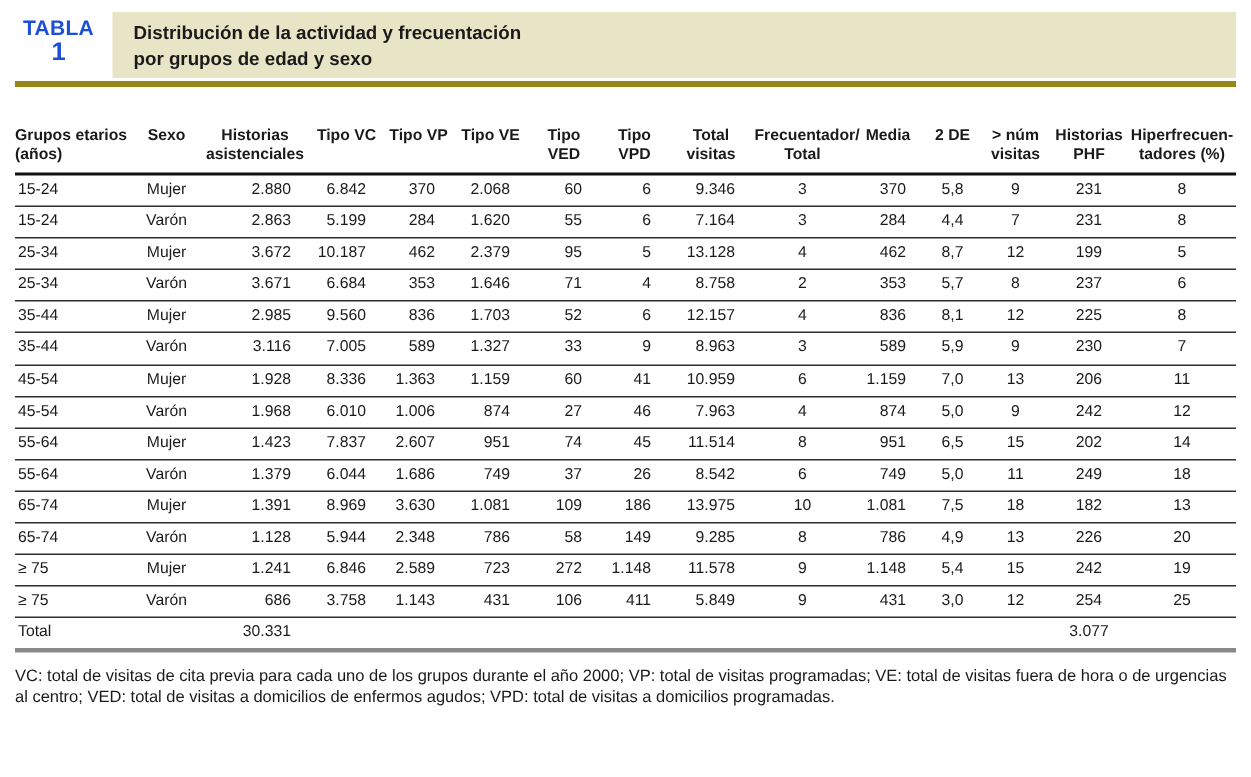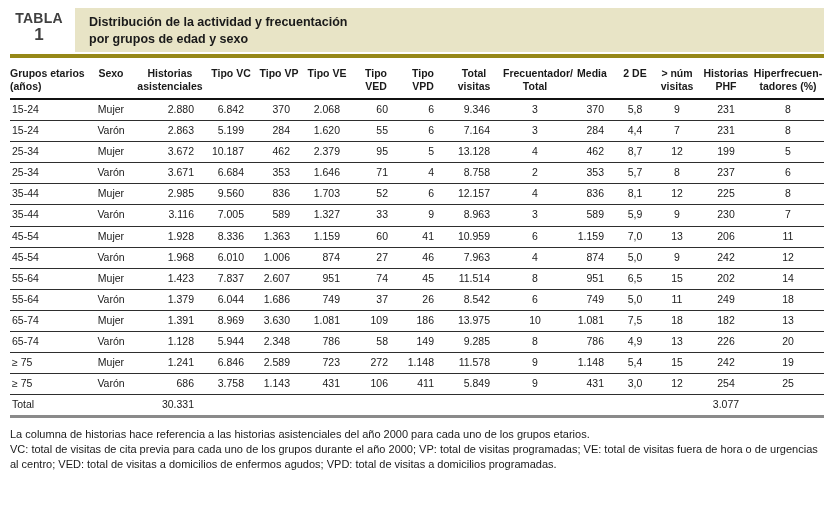--- a/index.html
+++ b/index.html
@@ -13,21 +13,21 @@
     background: #ffffff;
     overflow: hidden;
   }
   
   .header-row { display: flex; align-items: stretch; }
   .badge {
     width: 58px;
     flex: 0 0 58px;
     text-align: center;
     font-weight: bold;
-    color: #404040;
+    color: #1d4ed8;
     padding-top: 3px;
     line-height: 1.05;
   }
   .badge .badge-word { font-size: 14px; letter-spacing: 0.2px; display: block; }
   .badge .badge-num  { font-size: 17px; display: block; }
   .banner {
     flex: 1 1 auto;
     margin-left: 7px;
     background: #e8e4c6;
     padding: 6px 20px 5px 14px;
@@ -39,21 +39,21 @@
   .accent-rule {
     height: 4px;
     background: #968818;
     margin-top: 2px;
   }
   
   table.main {
     width: 100%;
     border-collapse: collapse;
     table-layout: fixed;
-    margin-top: 7px;
+    margin-top: 24px;
   }
   table.main th {
     font-size: 10.5px;
     font-weight: bold;
     vertical-align: top;
     padding: 2px 1px 5px 1px;
     border-bottom: 2px solid #111111;
     white-space: pre-line;
     line-height: 1.25;
   }
@@ -393,17 +393,16 @@
           <td class="ar"></td>
           <td class="ac"></td>
           <td class="ac"></td>
           <td class="ac">3.077</td>
           <td class="ac"></td>
         </tr>
       </tbody>
   </table>
 
   <div class="footnotes">
-      <p>La columna de historias hace referencia a las historias asistenciales del año 2000 para cada uno de los grupos etarios.</p>
       <p>VC: total de visitas de cita previa para cada uno de los grupos durante el año 2000; VP: total de visitas programadas; VE: total de visitas fuera de hora o de urgencias al centro; VED: total de visitas a domicilios de enfermos agudos; VPD: total de visitas a domicilios programadas.</p>
     </div>
 
 </div>
 
 </body></html>

